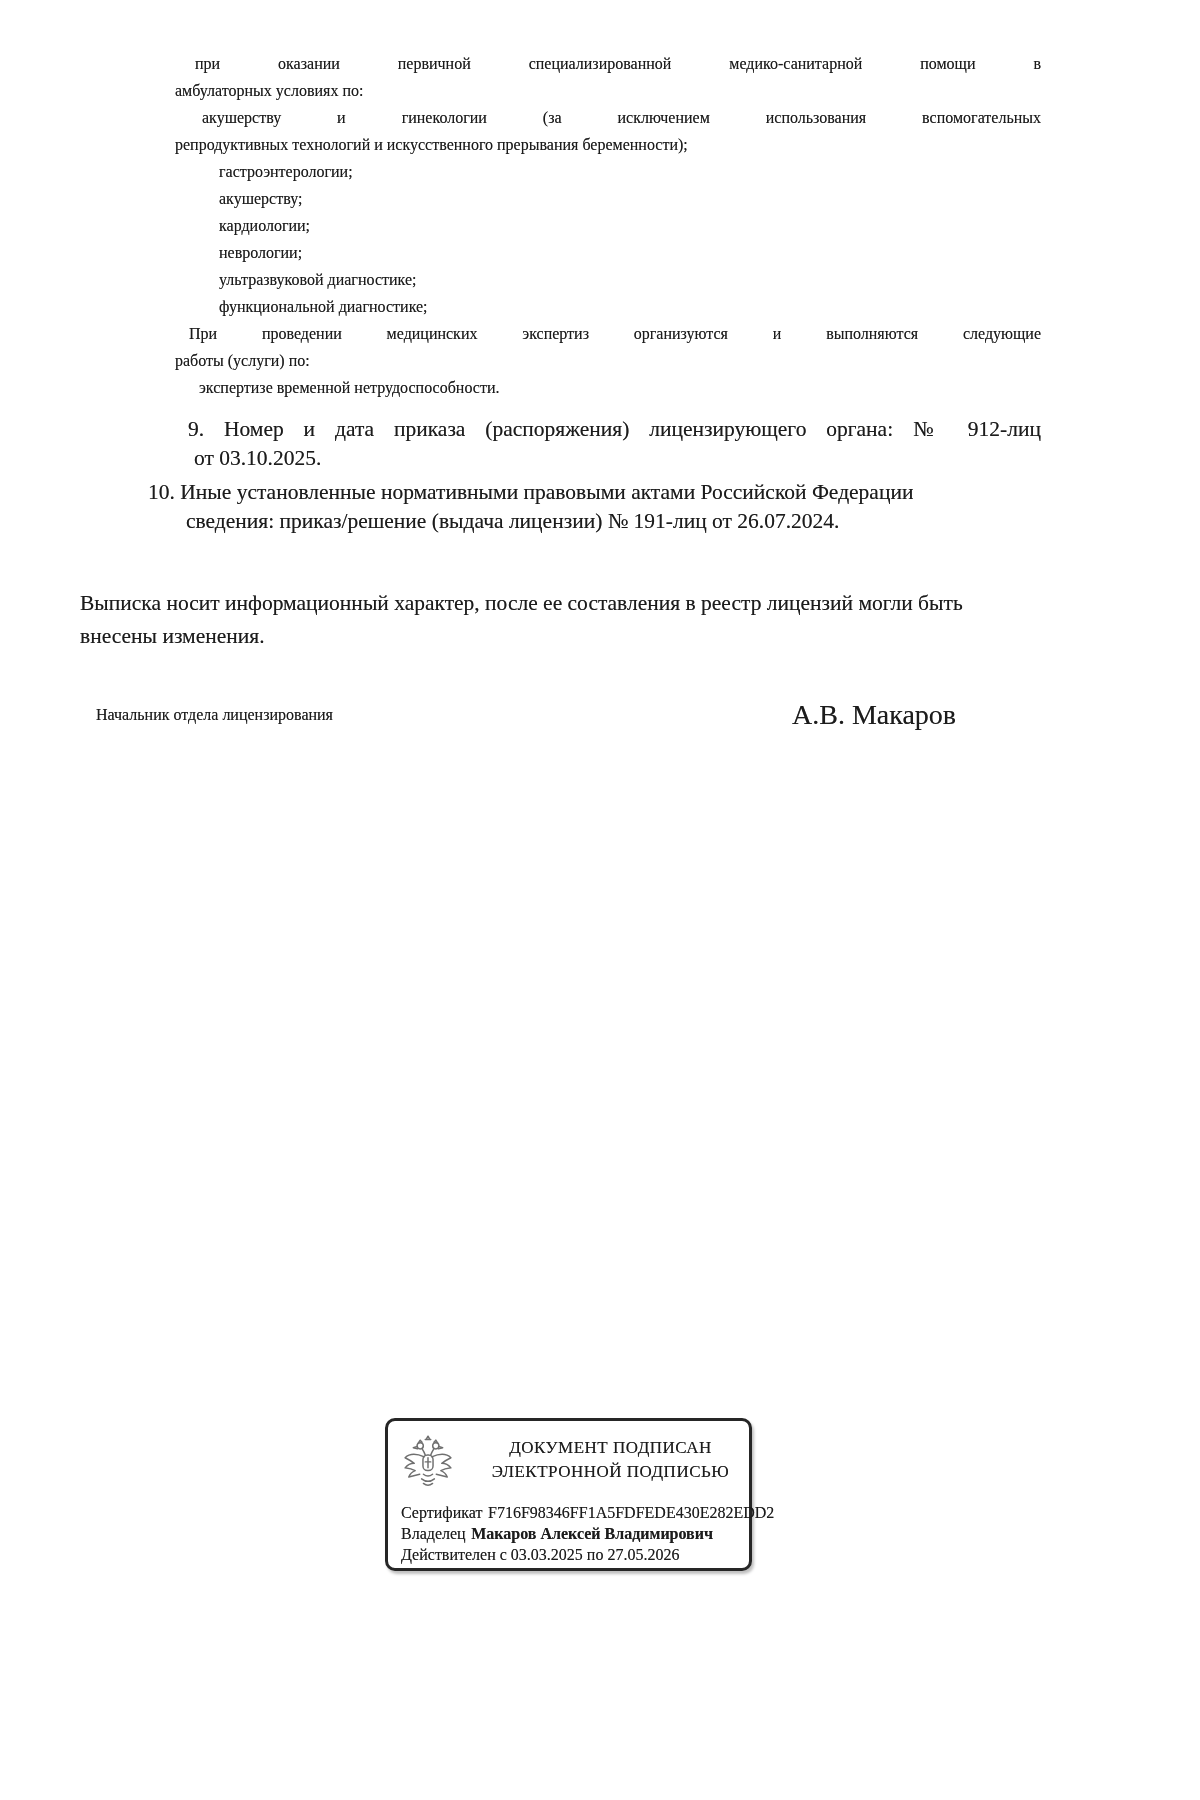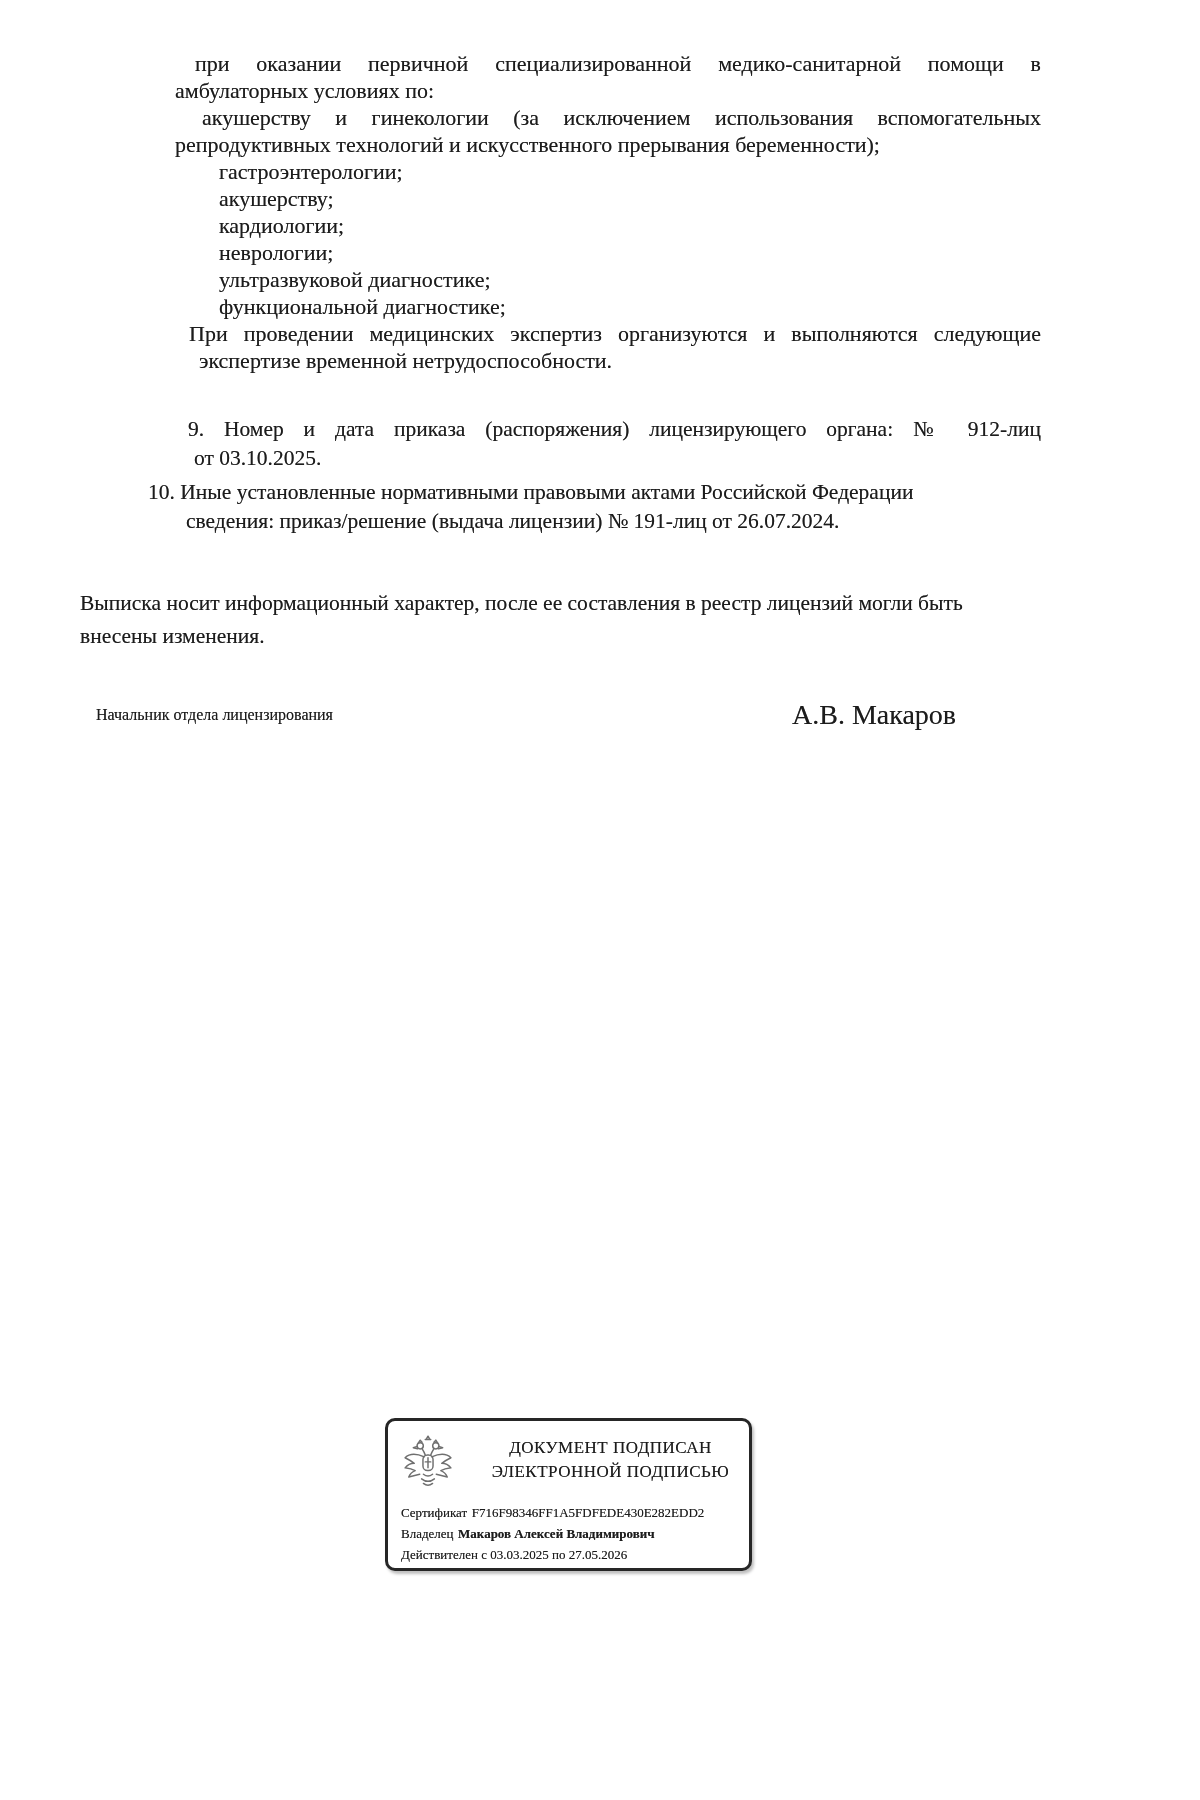--- a/index.html
+++ b/index.html
@@ -7,21 +7,21 @@
     position:relative;
     width:1200px;height:1800px;
     background:#ffffff;
     font-family:"Liberation Serif","DejaVu Serif",serif;
     color:#1c1c1c;
     overflow:hidden;
     text-shadow:0 0 .4px rgba(20,20,20,.55);
   }
   
   .top-block{position:absolute;left:175px;top:50px;width:866px;}
-  .tline{font-size:22px;line-height:27px;white-space:nowrap;font-family:Liberation Serif, serif;}
+  .tline{font-size:16px;line-height:27px;white-space:nowrap;font-family:Liberation Serif, serif;}
   .tline.js{white-space:normal;text-align:justify;text-align-last:justify;}
   .ind14{text-indent:14px}
   .ind20{text-indent:20px}
   .ind24{text-indent:24px}
   .ind27{text-indent:27px}
   .ind44{text-indent:44px}
   .ind38{text-indent:38px}
   
   .item9{position:absolute;left:156px;top:415px;width:885px;}
   .item10{position:absolute;left:148px;top:478px;width:893px;}
@@ -37,21 +37,21 @@
   
   .stamp{
     position:absolute;left:385px;top:1418px;width:367px;height:153px;
     border:3px solid #262626;border-radius:10px;background:#ffffff;
     box-shadow:2px 3px 3px rgba(0,0,0,.25);
     box-sizing:border-box;
   }
   .stamp-emblem{position:absolute;left:10px;top:12px;width:60px;height:66px;}
   .stamp-title{position:absolute;left:90px;right:6px;top:15px;text-align:center;}
   .stamp-title div{font-size:17px;line-height:24px;letter-spacing:.5px;white-space:nowrap;}
-  .s-line{position:absolute;left:13px;font-size:13px;line-height:18px;white-space:nowrap;}
+  .s-line{position:absolute;left:13px;font-size:16px;line-height:18px;white-space:nowrap;}
   .s-cert{top:83px}
   .s-owner{top:104px}
   .s-valid{top:125px}
   .lbl{margin-right:.35em}
   .bold{font-weight:700}
 </style>
 </head>
 <body>
 
 <div class="page">
@@ -61,20 +61,21 @@
     <div class="tline">амбулаторных условиях по:</div>
     <div class="tline js ind27">акушерству и гинекологии (за исключением использования вспомогательных</div>
     <div class="tline">репродуктивных технологий и искусственного прерывания беременности);</div>
     <div class="tline ind44">гастроэнтерологии;</div>
     <div class="tline ind44">акушерству;</div>
     <div class="tline ind44">кардиологии;</div>
     <div class="tline ind44">неврологии;</div>
     <div class="tline ind44">ультразвуковой диагностике;</div>
     <div class="tline ind44">функциональной диагностике;</div>
     <div class="tline js ind14">При проведении медицинских экспертиз организуются и выполняются следующие</div>
+    <div class="tline">работы (услуги) по:</div>
     <div class="tline ind24">экспертизе временной нетрудоспособности.</div>
   </div>
 
   <div class="item9">
     <div class="iline js">9. Номер и дата приказа (распоряжения) лицензирующего органа: № 912-лиц</div>
     <div class="iline ind38">от 03.10.2025.</div>
   </div>
 
   <div class="item10">
     <div class="iline">10. Иные установленные нормативными правовыми актами Российской Федерации</div>

